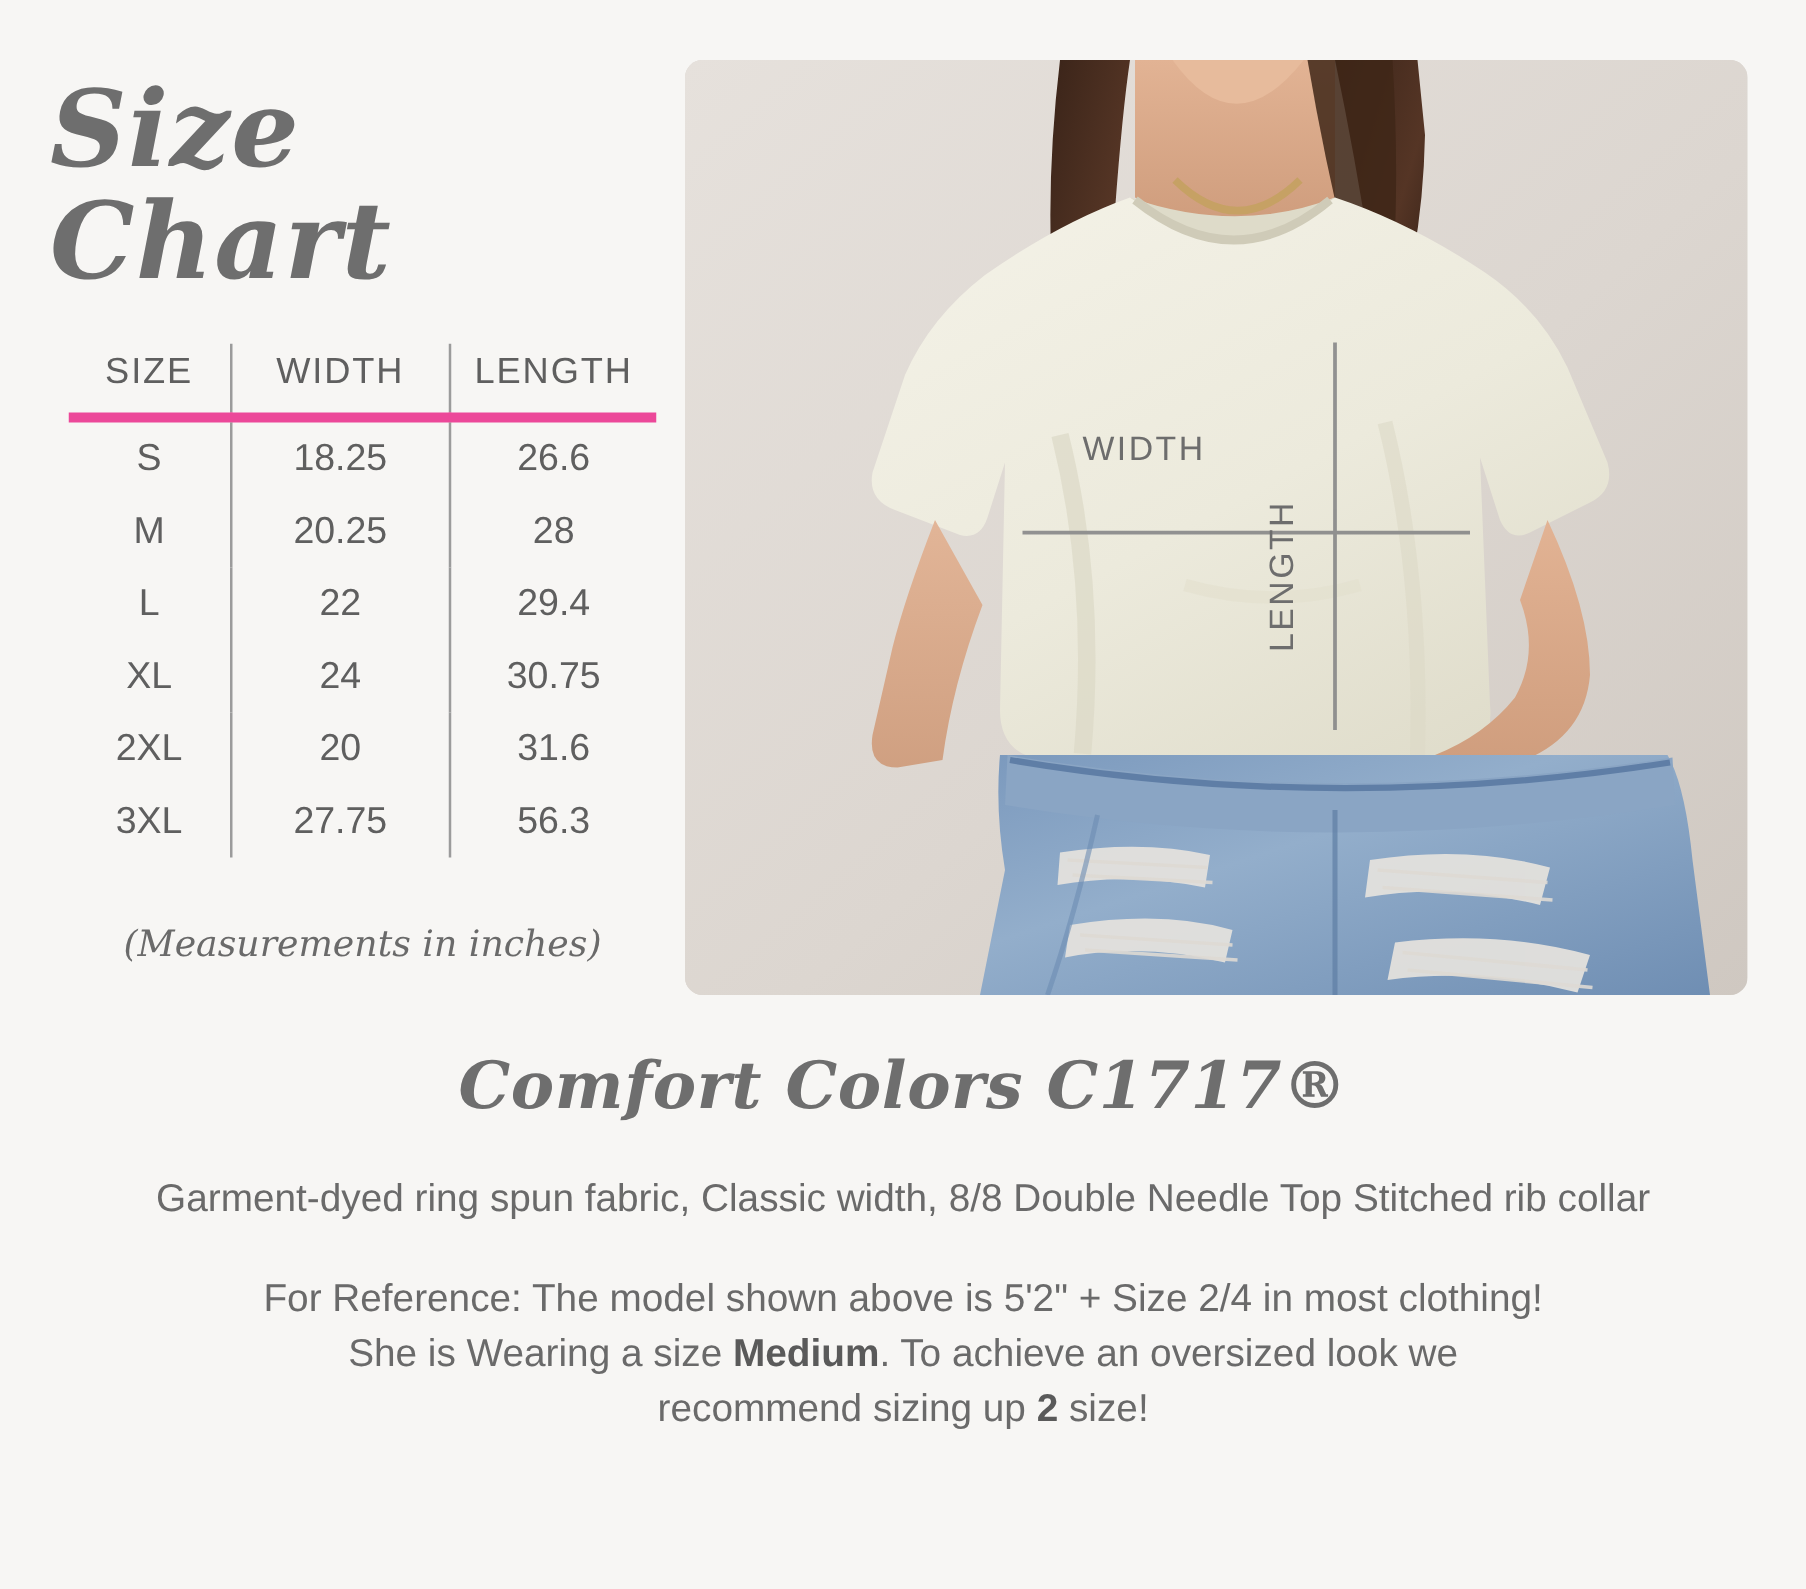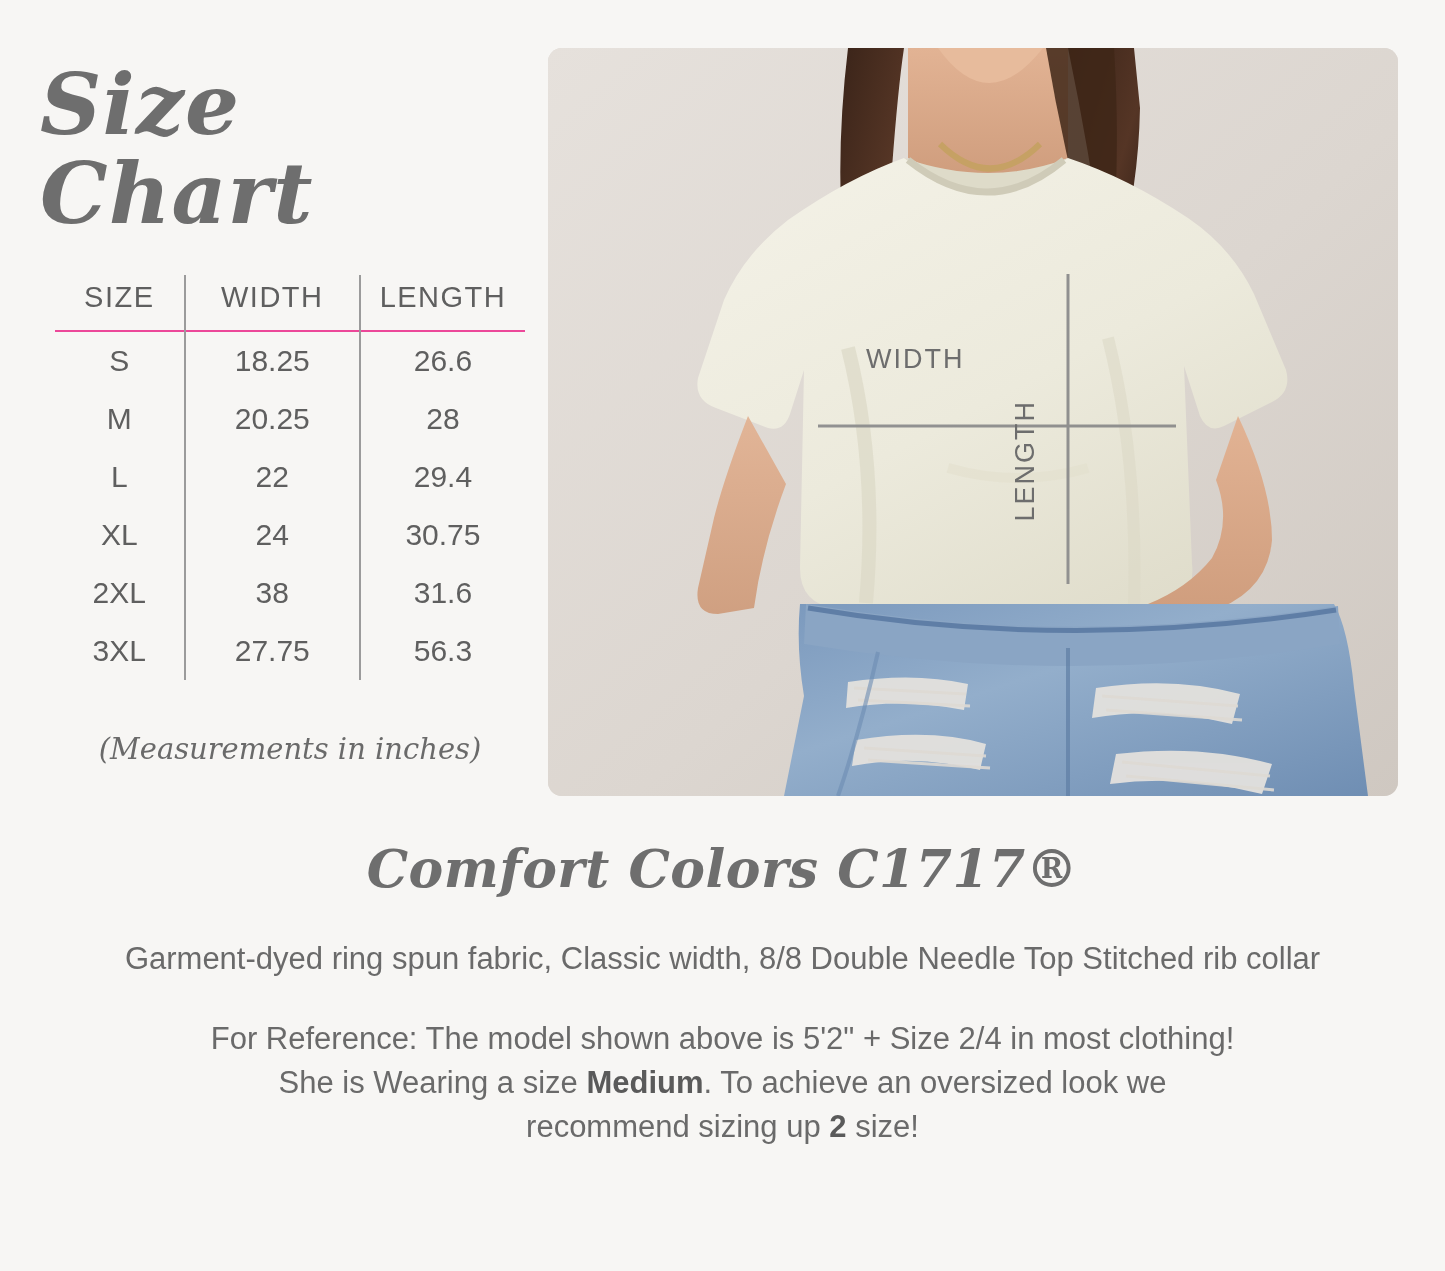--- a/index.html
+++ b/index.html
@@ -51,21 +51,21 @@
     color: #5f5f5f;
   }
   table.size-table th {
     font-weight: normal;
     letter-spacing: 1.5px;
     padding: 6px 0 16px 0;
     font-size: 29px;
     color: #5f5f5f;
   }
   table.size-table thead tr {
-    border-bottom: 2px solid #ec4899;
+    border-bottom: 8px solid #ec4899;
   }
   table.size-table td {
     text-align: center;
     padding: 12px 0;
     font-size: 30px;
     color: #5f5f5f;
   }
   table.size-table th:nth-child(1),
   table.size-table td:nth-child(1) { width: 130px; }
   table.size-table th:nth-child(2),
@@ -178,21 +178,21 @@
           <td>22</td>
           <td>29.4</td>
         </tr>
         <tr>
           <td>XL</td>
           <td>24</td>
           <td>30.75</td>
         </tr>
         <tr>
           <td>2XL</td>
-          <td>38</td>
+          <td>20</td>
           <td>31.6</td>
         </tr>
         <tr>
           <td>3XL</td>
           <td>27.75</td>
           <td>56.3</td>
         </tr>
       </tbody>
     </table>
 

